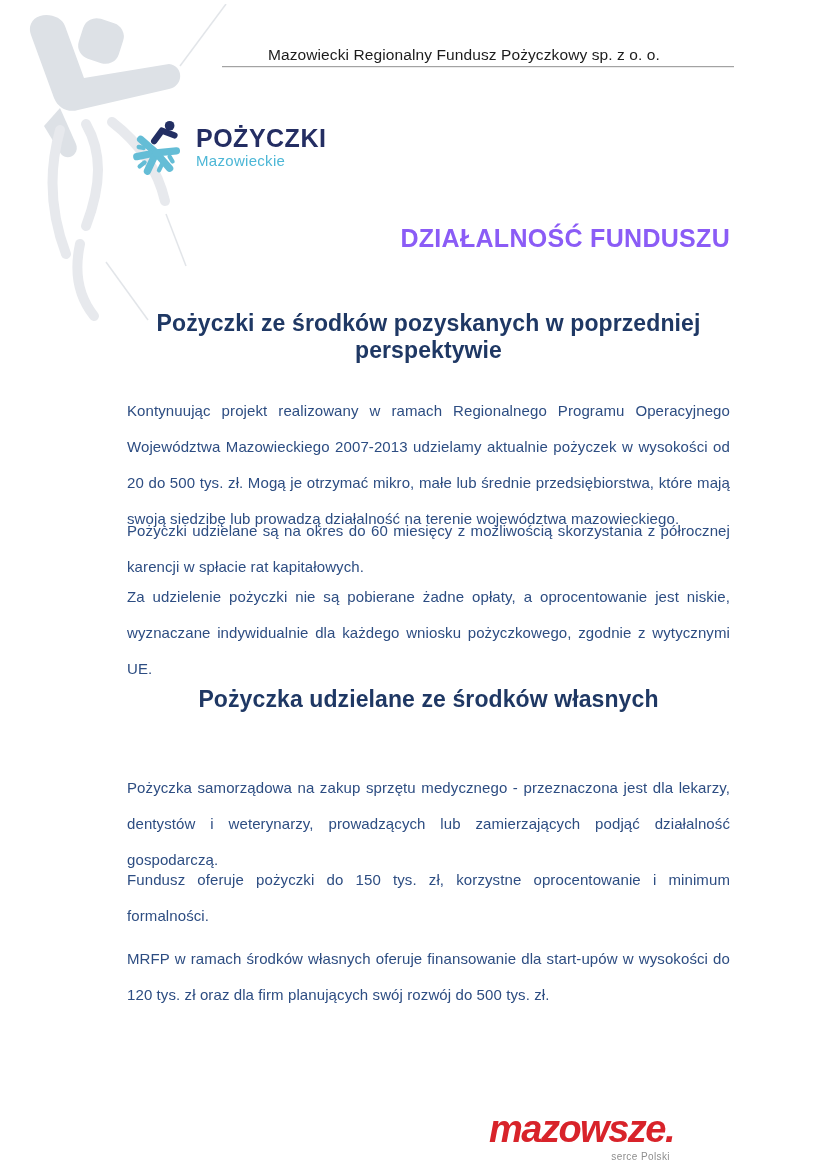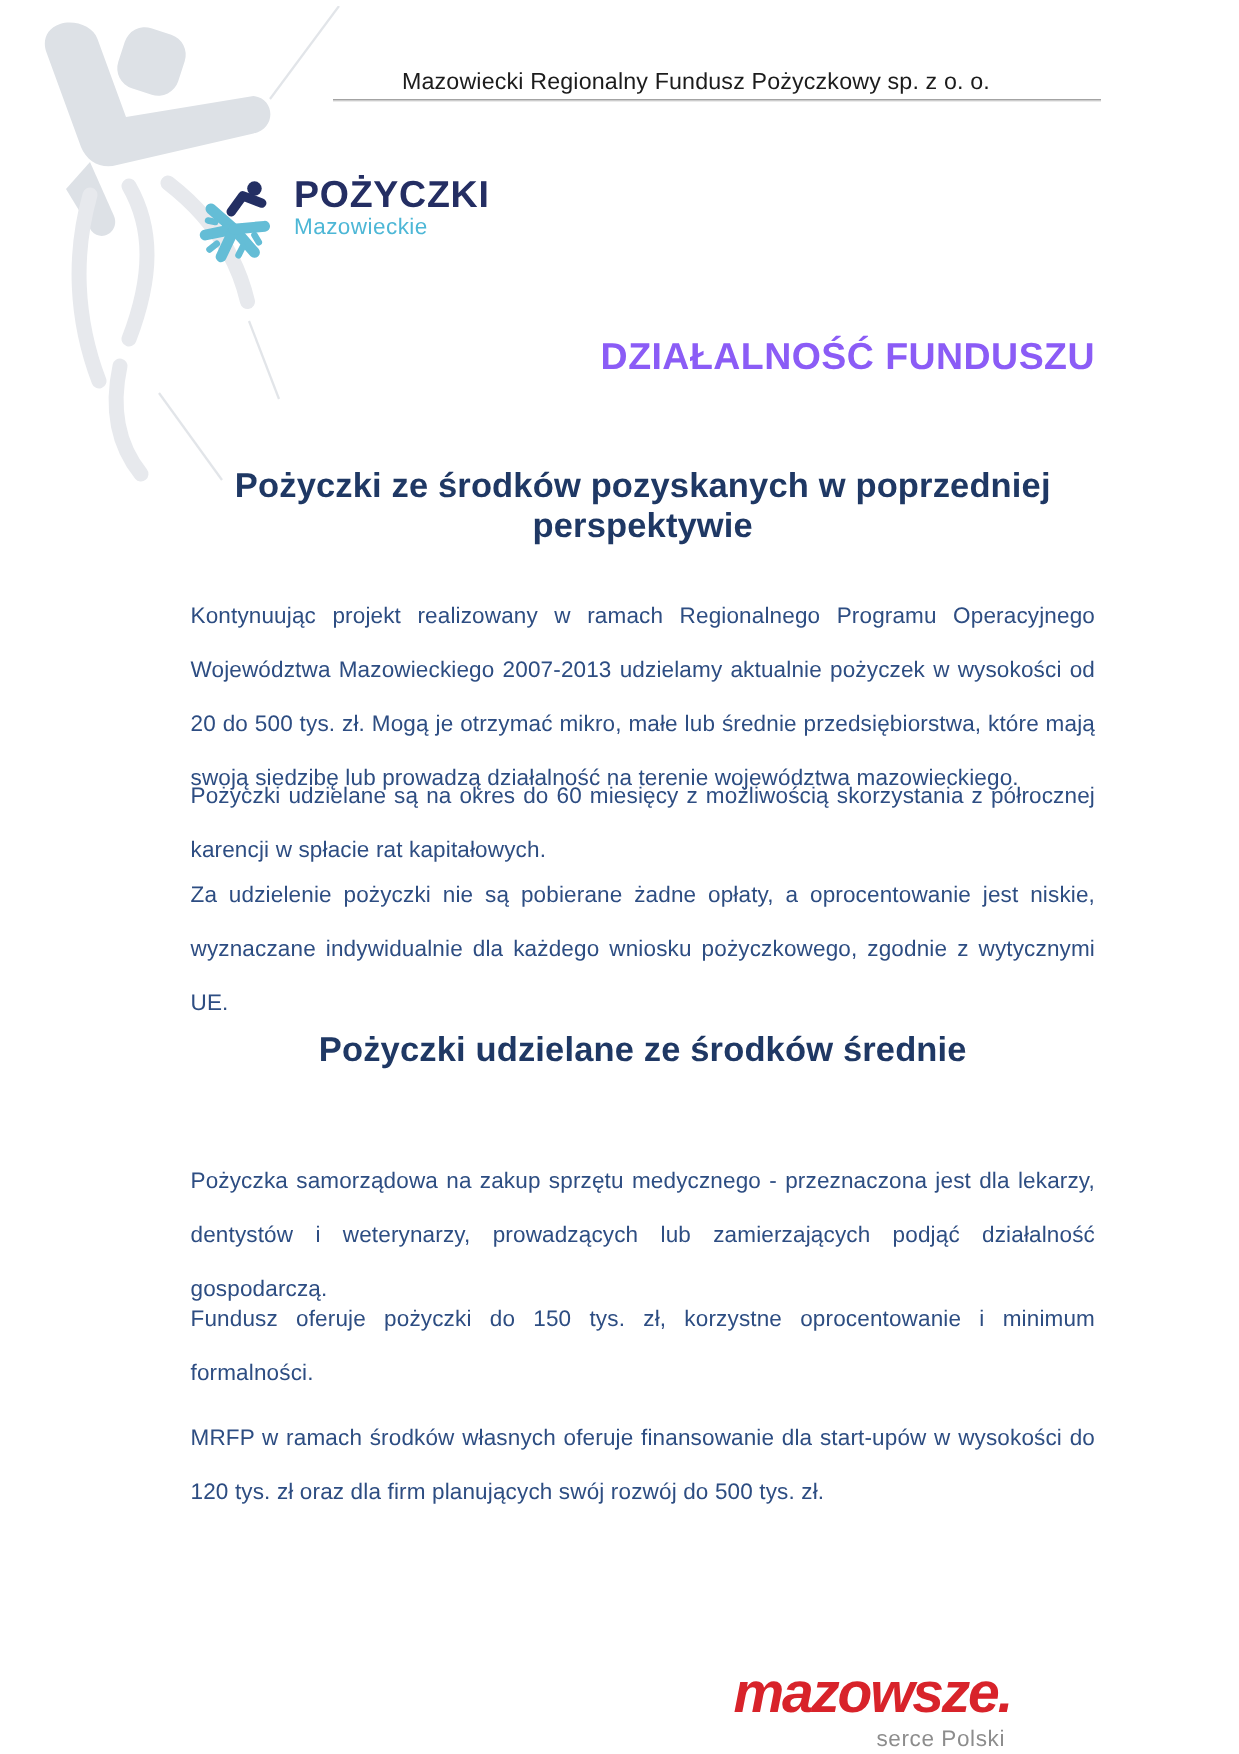--- a/index.html
+++ b/index.html
@@ -43,21 +43,21 @@
     background: #a3a3a3;
     box-shadow: 0 1px 0 rgba(0,0,0,0.08);
   }
 
   
   .logo {
     position: absolute;
     left: 130px;
     top: 117px;
     display: flex;
-    align-items: flex-start;
+    align-items: center;
     gap: 8px;
   }
   .logo-icon { width: 58px; height: 60px; }
   .logo-title {
     font-size: 25px;
     font-weight: 800;
     color: #242e63;
     letter-spacing: 0.5px;
     line-height: 1.05;
   }
@@ -123,21 +123,21 @@
   }
   .brand {
     font-size: 38px;
     font-weight: 800;
     font-style: italic;
     color: #d8232a;
     letter-spacing: -1.5px;
     line-height: 1.05;
   }
   .tagline {
-    font-size: 15px;
+    font-size: 10px;
     color: #8d8d8d;
     letter-spacing: 0.4px;
     margin-top: 1px;
     padding-right: 4px;
   }
 </style>
 </head>
 <body>
 
 <div class="page">
@@ -189,21 +189,21 @@
   </div>
 
   <div class="content">
     <div class="doc-title">DZIAŁALNOŚĆ FUNDUSZU</div>
 
     <div class="sec-heading h-a">Pożyczki ze środków pozyskanych w poprzedniej perspektywie</div>
     <p class="para p-1">Kontynuując projekt realizowany w ramach Regionalnego Programu Operacyjnego Województwa Mazowieckiego 2007-2013 udzielamy aktualnie pożyczek w wysokości od 20 do 500 tys. zł.  Mogą je otrzymać mikro, małe lub średnie przedsiębiorstwa, które mają swoją siedzibę lub prowadzą działalność na terenie województwa mazowieckiego.</p>
     <p class="para p-2">Pożyczki udzielane są na okres do 60 miesięcy z możliwością skorzystania z półrocznej karencji w spłacie rat kapitałowych.</p>
     <p class="para p-3">Za udzielenie pożyczki nie są pobierane żadne opłaty, a oprocentowanie jest niskie, wyznaczane indywidualnie dla każdego wniosku pożyczkowego, zgodnie z wytycznymi UE.</p>
 
-    <div class="sec-heading h-b">Pożyczki udzielane ze środków średnie</div>
+    <div class="sec-heading h-b">Pożyczka udzielane ze środków własnych</div>
     <p class="para p-4">Pożyczka samorządowa na zakup sprzętu medycznego - przeznaczona jest dla lekarzy, dentystów i weterynarzy, prowadzących lub zamierzających podjąć działalność gospodarczą.</p>
     <p class="para p-5">Fundusz oferuje pożyczki do 150 tys. zł, korzystne oprocentowanie i minimum formalności.</p>
     <p class="para p-6">MRFP w ramach środków własnych oferuje finansowanie dla start-upów w wysokości do 120 tys. zł oraz dla firm planujących swój rozwój do 500 tys. zł.</p>
   </div>
 
   <div class="footer">
     <div class="brand">mazowsze.</div>
     <div class="tagline">serce Polski</div>
   </div>
 

